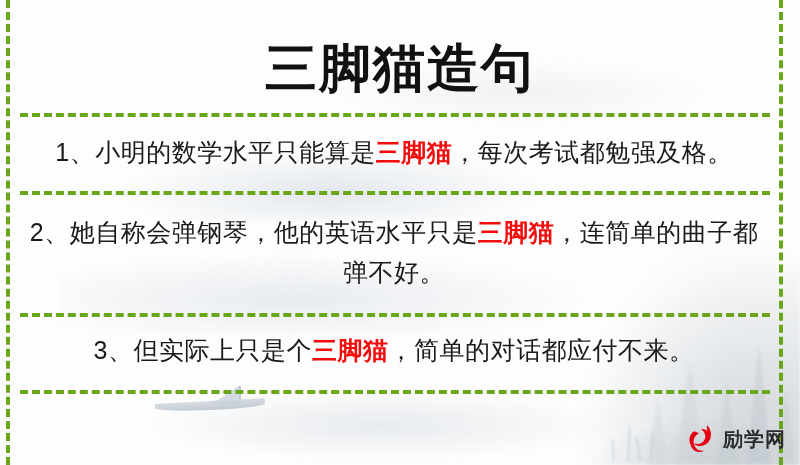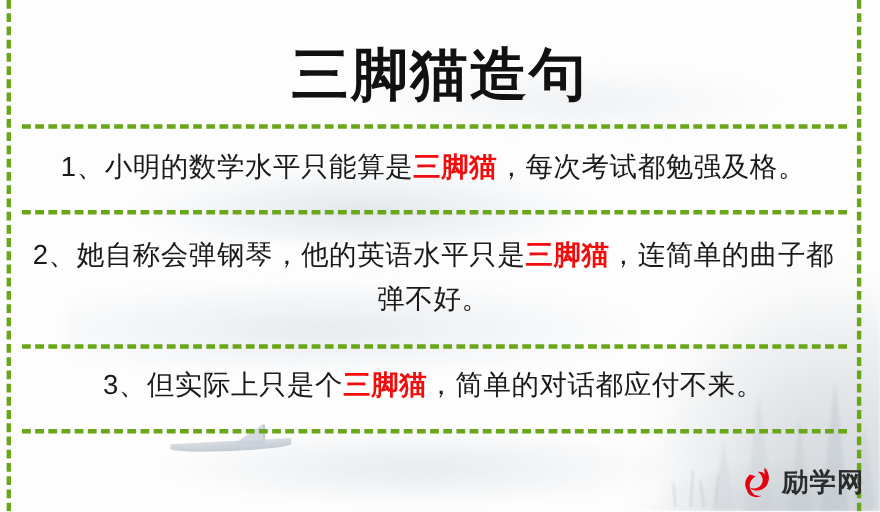--- a/index.html
+++ b/index.html
@@ -204,21 +204,21 @@
     gap: 5px;
     z-index: 4;
   }
   .logo-mark {
     width: 34px;
     height: 34px;
     flex: 0 0 34px;
   }
   .logo-text {
     font-family: "Liberation Sans", "DejaVu Sans", sans-serif;
-    font-size: 24px;
+    font-size: 20px;
     font-weight: bold;
     color: #2b2b2b;
     letter-spacing: 1px;
     line-height: 1;
   }
 </style>
 </head>
 <body>
 
 <div id="page">

